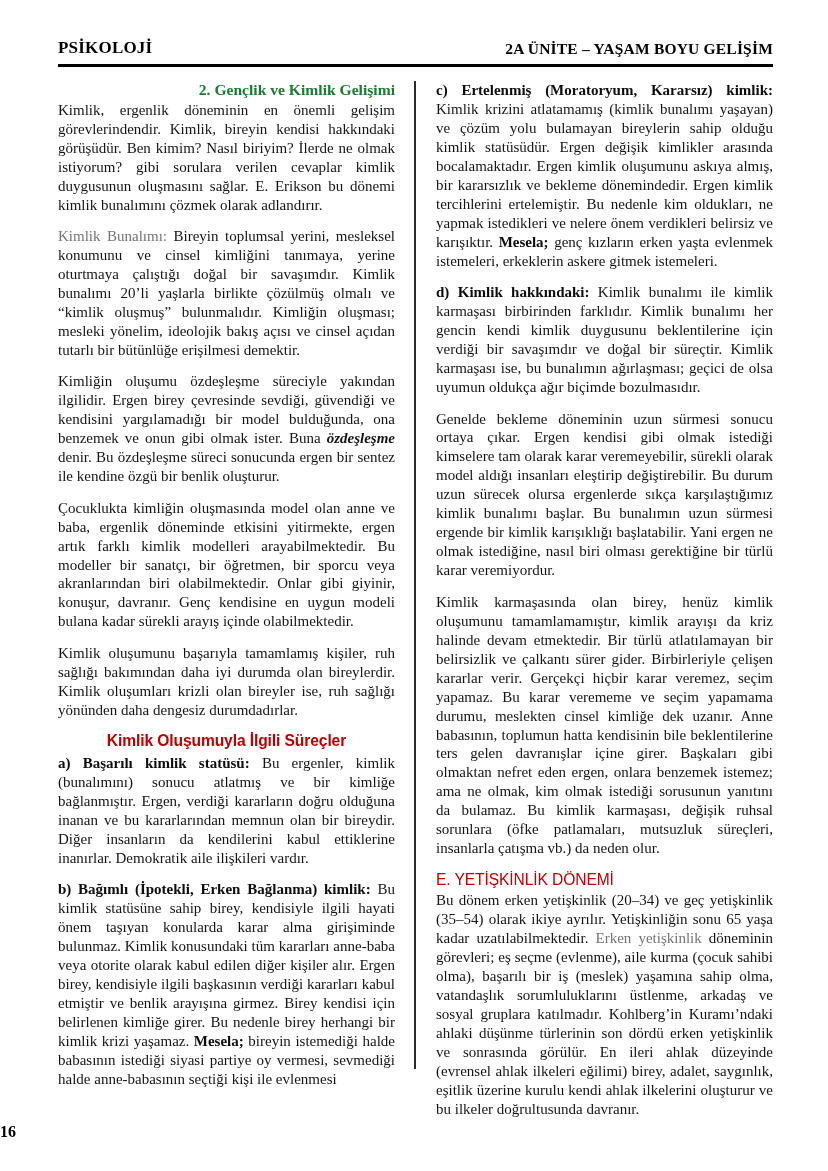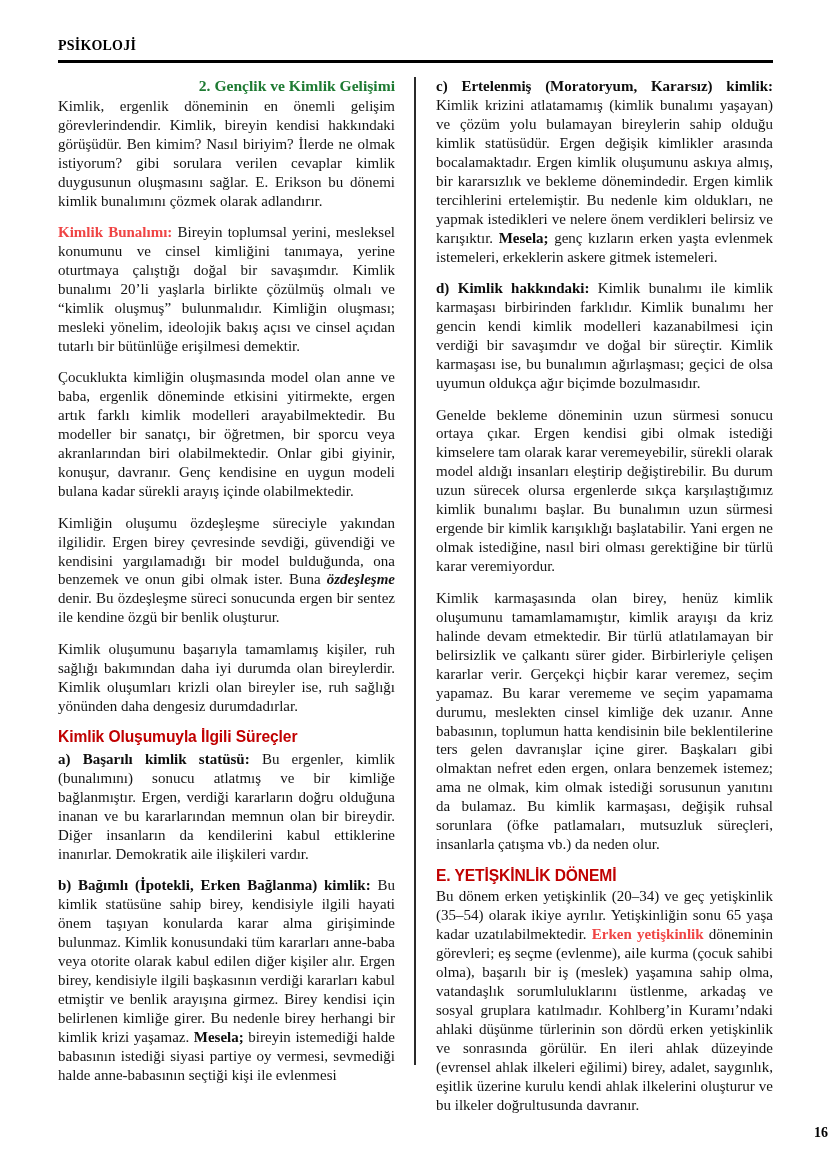--- a/index.html
+++ b/index.html
@@ -28,21 +28,21 @@
     display: flex;
     justify-content: space-between;
     align-items: flex-end;
     font-family: "Liberation Serif", serif;
     font-weight: bold;
     font-size: 15.5px;
     letter-spacing: .2px;
     color: #000;
     padding-bottom: 4px;
   }
-  .header .left { font-size: 14px; }
+  .header .left { font-size: 17px; }
   .header .right { font-size: 15.5px; }
   .header-rule {
     height: 3px;
     background: #000;
     margin-top: 2px;
     margin-bottom: 14px;
   }
   
   .columns {
     display: flex;
@@ -82,84 +82,85 @@
   .h-green {
     color: #1d7a32;
     font-weight: bold;
     font-size: 15.6px;
     line-height: 1.2;
     margin-bottom: 1px;
     text-align: right;
   }
   .h-red {
     color: #c00000;
-    font-weight: bold;
+    font-weight: normal;
     font-size: 15.6px;
     line-height: 1.2;
     margin-bottom: 2px;
     text-align: left;
     font-family: "Liberation Sans", sans-serif;
     letter-spacing: -0.1px;
   }
   .h-red-sub {
     color: #c00000;
     font-weight: bold;
     font-size: 15.6px;
     line-height: 1.2;
     margin-bottom: 3px;
-    text-align: left;
+    text-align: center;
     font-family: "Liberation Sans", sans-serif;
     letter-spacing: -0.1px;
   }
   b.red {
-    color: #ef4444;
-    font-weight: bold;
+    color: #737373;
+    font-weight: normal;
   }
   b.lead { font-weight: bold; color: #0d0d0d; }
   i.bi { font-weight: bold; font-style: italic; }
   
   .page-number {
     position: absolute;
     left: 0;
     right: 0;
     bottom: 30px;
-    text-align: right;
+    text-align: left;
     font-family: "Liberation Serif", serif;
     font-weight: bold;
-    font-size: 14px;
+    font-size: 16px;
     color: #000;
   }
 </style>
 </head>
 <body>
 
 <div class="page">
 
   <div class="header">
     <div class="left">PSİKOLOJİ</div>
+    <div class="right">2A ÜNİTE – YAŞAM BOYU GELİŞİM</div>
   </div>
   <div class="header-rule"></div>
 
   <div class="columns">
 
     <div class="col">
 
       <h2 class="h-green">2. Gençlik ve Kimlik Gelişimi</h2>
 
       <p class="body-text">Kimlik, ergenlik döneminin en önemli gelişim görevlerindendir. Kimlik, bireyin kendisi hakkındaki görüşüdür. Ben kimim? Nasıl biriyim? İlerde ne olmak istiyorum? gibi sorulara verilen cevaplar kimlik duygusunun oluşmasını sağlar. E. Erikson bu dönemi kimlik bunalımını çözmek olarak adlandırır.</p>
 
       <p class="body-text">
         <b class="red">Kimlik Bunalımı:</b><span> Bireyin toplumsal yerini, mesleksel konumunu ve cinsel kimliğini tanımaya, yerine oturtmaya çalıştığı doğal bir savaşımdır. Kimlik bunalımı 20’li yaşlarla birlikte çözülmüş olmalı ve “kimlik oluşmuş” bulunmalıdır. Kimliğin oluşması; mesleki yönelim, ideolojik bakış açısı ve cinsel açıdan tutarlı bir bütünlüğe erişilmesi demektir.</span>
       </p>
 
+      <p class="body-text">
+        <span>Kimliğin oluşumu özdeşleşme süreciyle yakından ilgilidir. Ergen birey çevresinde sevdiği, güvendiği ve kendisini yargılamadığı bir model bulduğunda,  ona benzemek  ve  onun  gibi  olmak  ister.    Buna </span><i class="bi">özdeşleşme</i><span> denir. Bu özdeşleşme süreci sonucunda ergen bir sentez ile kendine özgü bir benlik oluşturur.</span>
+      </p>
+
       <p class="body-text">Çocuklukta kimliğin oluşmasında model olan anne ve baba, ergenlik döneminde etkisini yitirmekte, ergen artık farklı kimlik modelleri arayabilmektedir. Bu modeller bir sanatçı, bir öğretmen, bir sporcu veya akranlarından biri olabilmektedir. Onlar gibi giyinir, konuşur, davranır.  Genç kendisine en uygun modeli bulana kadar sürekli arayış içinde olabilmektedir.</p>
-
-      <p class="body-text">
-        <span>Kimliğin oluşumu özdeşleşme süreciyle yakından ilgilidir. Ergen birey çevresinde sevdiği, güvendiği ve kendisini yargılamadığı bir model bulduğunda,  ona benzemek  ve  onun  gibi  olmak  ister.    Buna </span><i class="bi">özdeşleşme</i><span> denir. Bu özdeşleşme süreci sonucunda ergen bir sentez ile kendine özgü bir benlik oluşturur.</span>
-      </p>
 
       <p class="body-text">Kimlik oluşumunu başarıyla tamamlamış kişiler, ruh sağlığı bakımından daha iyi durumda olan bireylerdir. Kimlik oluşumları krizli olan bireyler ise, ruh sağlığı yönünden daha dengesiz durumdadırlar.</p>
 
       <h3 class="h-red-sub">Kimlik Oluşumuyla İlgili Süreçler</h3>
 
       <p class="body-text">
         <b class="lead">a) Başarılı kimlik statüsü:</b><span> Bu ergenler, kimlik (bunalımını) sonucu atlatmış ve bir kimliğe bağlanmıştır. Ergen, verdiği kararların doğru olduğuna inanan ve bu kararlarından memnun olan bir bireydir. Diğer insanların da kendilerini kabul ettiklerine inanırlar. Demokratik aile ilişkileri vardır.</span>
       </p>
 
       <p class="body-text">
@@ -172,21 +173,21 @@
       <div class="col-rule"></div>
     </div>
 
     <div class="col">
 
       <p class="body-text">
         <b class="lead">c) Ertelenmiş (Moratoryum, Kararsız) kimlik:</b><span> Kimlik krizini atlatamamış (kimlik bunalımı yaşayan) ve çözüm yolu bulamayan bireylerin sahip olduğu kimlik statüsüdür. Ergen değişik kimlikler arasında bocalamaktadır. Ergen kimlik oluşumunu askıya almış, bir kararsızlık ve bekleme dönemindedir. Ergen kimlik tercihlerini ertelemiştir. Bu nedenle kim oldukları, ne yapmak istedikleri ve nelere önem verdikleri belirsiz ve karışıktır. </span><b class="lead">Mesela;</b><span> genç kızların erken yaşta evlenmek istemeleri, erkeklerin askere gitmek istemeleri.</span>
       </p>
 
       <p class="body-text">
-        <b class="lead">d) Kimlik hakkındaki:</b><span> Kimlik bunalımı ile kimlik karmaşası birbirinden farklıdır. Kimlik bunalımı her gencin kendi kimlik modelleri kazanabilmesi için verdiği bir savaşımdır ve doğal bir süreçtir. Kimlik karmaşası ise, bu bunalımın ağırlaşması; geçici de olsa uyumun oldukça ağır biçimde bozulmasıdır.</span>
+        <b class="lead">d) Kimlik hakkındaki:</b><span> Kimlik bunalımı ile kimlik karmaşası birbirinden farklıdır. Kimlik bunalımı her gencin kendi kimlik duygusunu beklentilerine için verdiği bir savaşımdır ve doğal bir süreçtir. Kimlik karmaşası ise, bu bunalımın ağırlaşması; geçici de olsa uyumun oldukça ağır biçimde bozulmasıdır.</span>
       </p>
 
       <p class="body-text">Genelde bekleme döneminin uzun sürmesi sonucu ortaya çıkar. Ergen kendisi gibi olmak istediği kimselere tam olarak karar veremeyebilir, sürekli olarak model aldığı insanları eleştirip değiştirebilir. Bu durum uzun sürecek olursa ergenlerde sıkça karşılaştığımız kimlik bunalımı başlar. Bu bunalımın uzun sürmesi ergende bir kimlik karışıklığı başlatabilir. Yani ergen ne olmak istediğine, nasıl biri olması gerektiğine bir türlü karar veremiyordur.</p>
 
       <p class="body-text">Kimlik karmaşasında olan birey, henüz kimlik oluşumunu tamamlamamıştır, kimlik arayışı da kriz halinde devam etmektedir. Bir türlü atlatılamayan bir belirsizlik ve çalkantı sürer gider. Birbirleriyle çelişen kararlar verir. Gerçekçi hiçbir karar veremez, seçim yapamaz. Bu karar verememe ve seçim yapamama durumu, meslekten cinsel kimliğe dek uzanır. Anne babasının, toplumun hatta kendisinin bile beklentilerine ters gelen davranışlar içine girer. Başkaları gibi olmaktan nefret eden ergen, onlara benzemek istemez; ama ne olmak, kim olmak istediği sorusunun yanıtını da bulamaz. Bu kimlik karmaşası, değişik ruhsal sorunlara (öfke patlamaları, mutsuzluk süreçleri, insanlarla çatışma vb.) da neden olur.</p>
 
       <h3 class="h-red">E. YETİŞKİNLİK DÖNEMİ</h3>
 
       <p class="body-text">
         <span>Bu dönem erken yetişkinlik (20–34) ve geç yetişkinlik (35–54) olarak ikiye ayrılır. Yetişkinliğin sonu 65 yaşa kadar uzatılabilmektedir. </span><b class="red">Erken yetişkinlik</b><span> döneminin görevleri; eş seçme (evlenme), aile kurma (çocuk sahibi olma), başarılı bir iş (meslek) yaşamına sahip olma, vatandaşlık sorumluluklarını üstlenme, arkadaş ve sosyal gruplara katılmadır. Kohlberg’in Kuramı’ndaki ahlaki düşünme türlerinin son dördü erken yetişkinlik ve sonrasında görülür. En ileri ahlak düzeyinde (evrensel ahlak ilkeleri eğilimi) birey, adalet, saygınlık, eşitlik üzerine kurulu kendi ahlak ilkelerini oluşturur ve bu ilkeler doğrultusunda davranır.</span>

